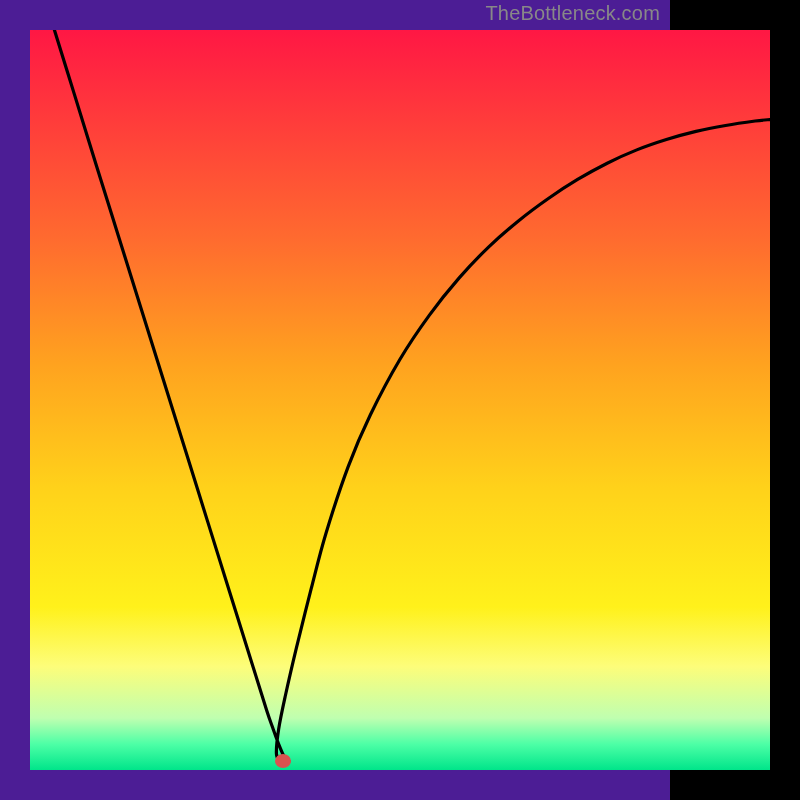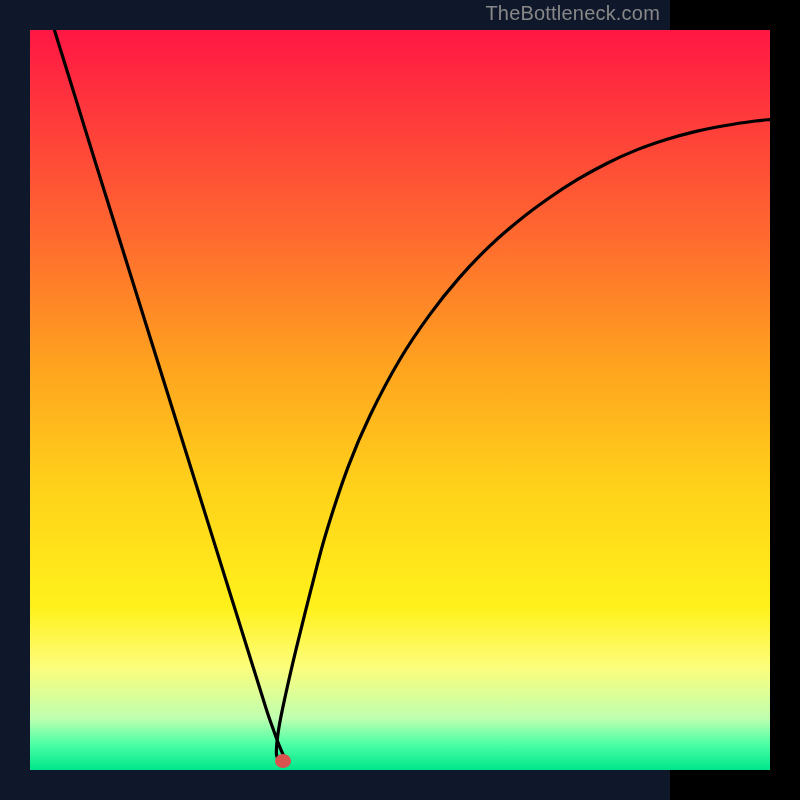--- a/index.html
+++ b/index.html
@@ -8,21 +8,21 @@
     width: 800px;
     height: 800px;
     background: #000;
     overflow: hidden;
     font-family: Arial, Helvetica, sans-serif;
   }
   .frame {
     position: relative;
     width: 670px;
     height: 800px;
-    background: #0f172a;
+    background: #4c1d95;
   }
   .watermark {
     position: absolute;
     top: 2px;
     right: 10px;
     color: #888;
     font-size: 20px;
     font-weight: 500;
     letter-spacing: 0.2px;
     z-index: 5;

